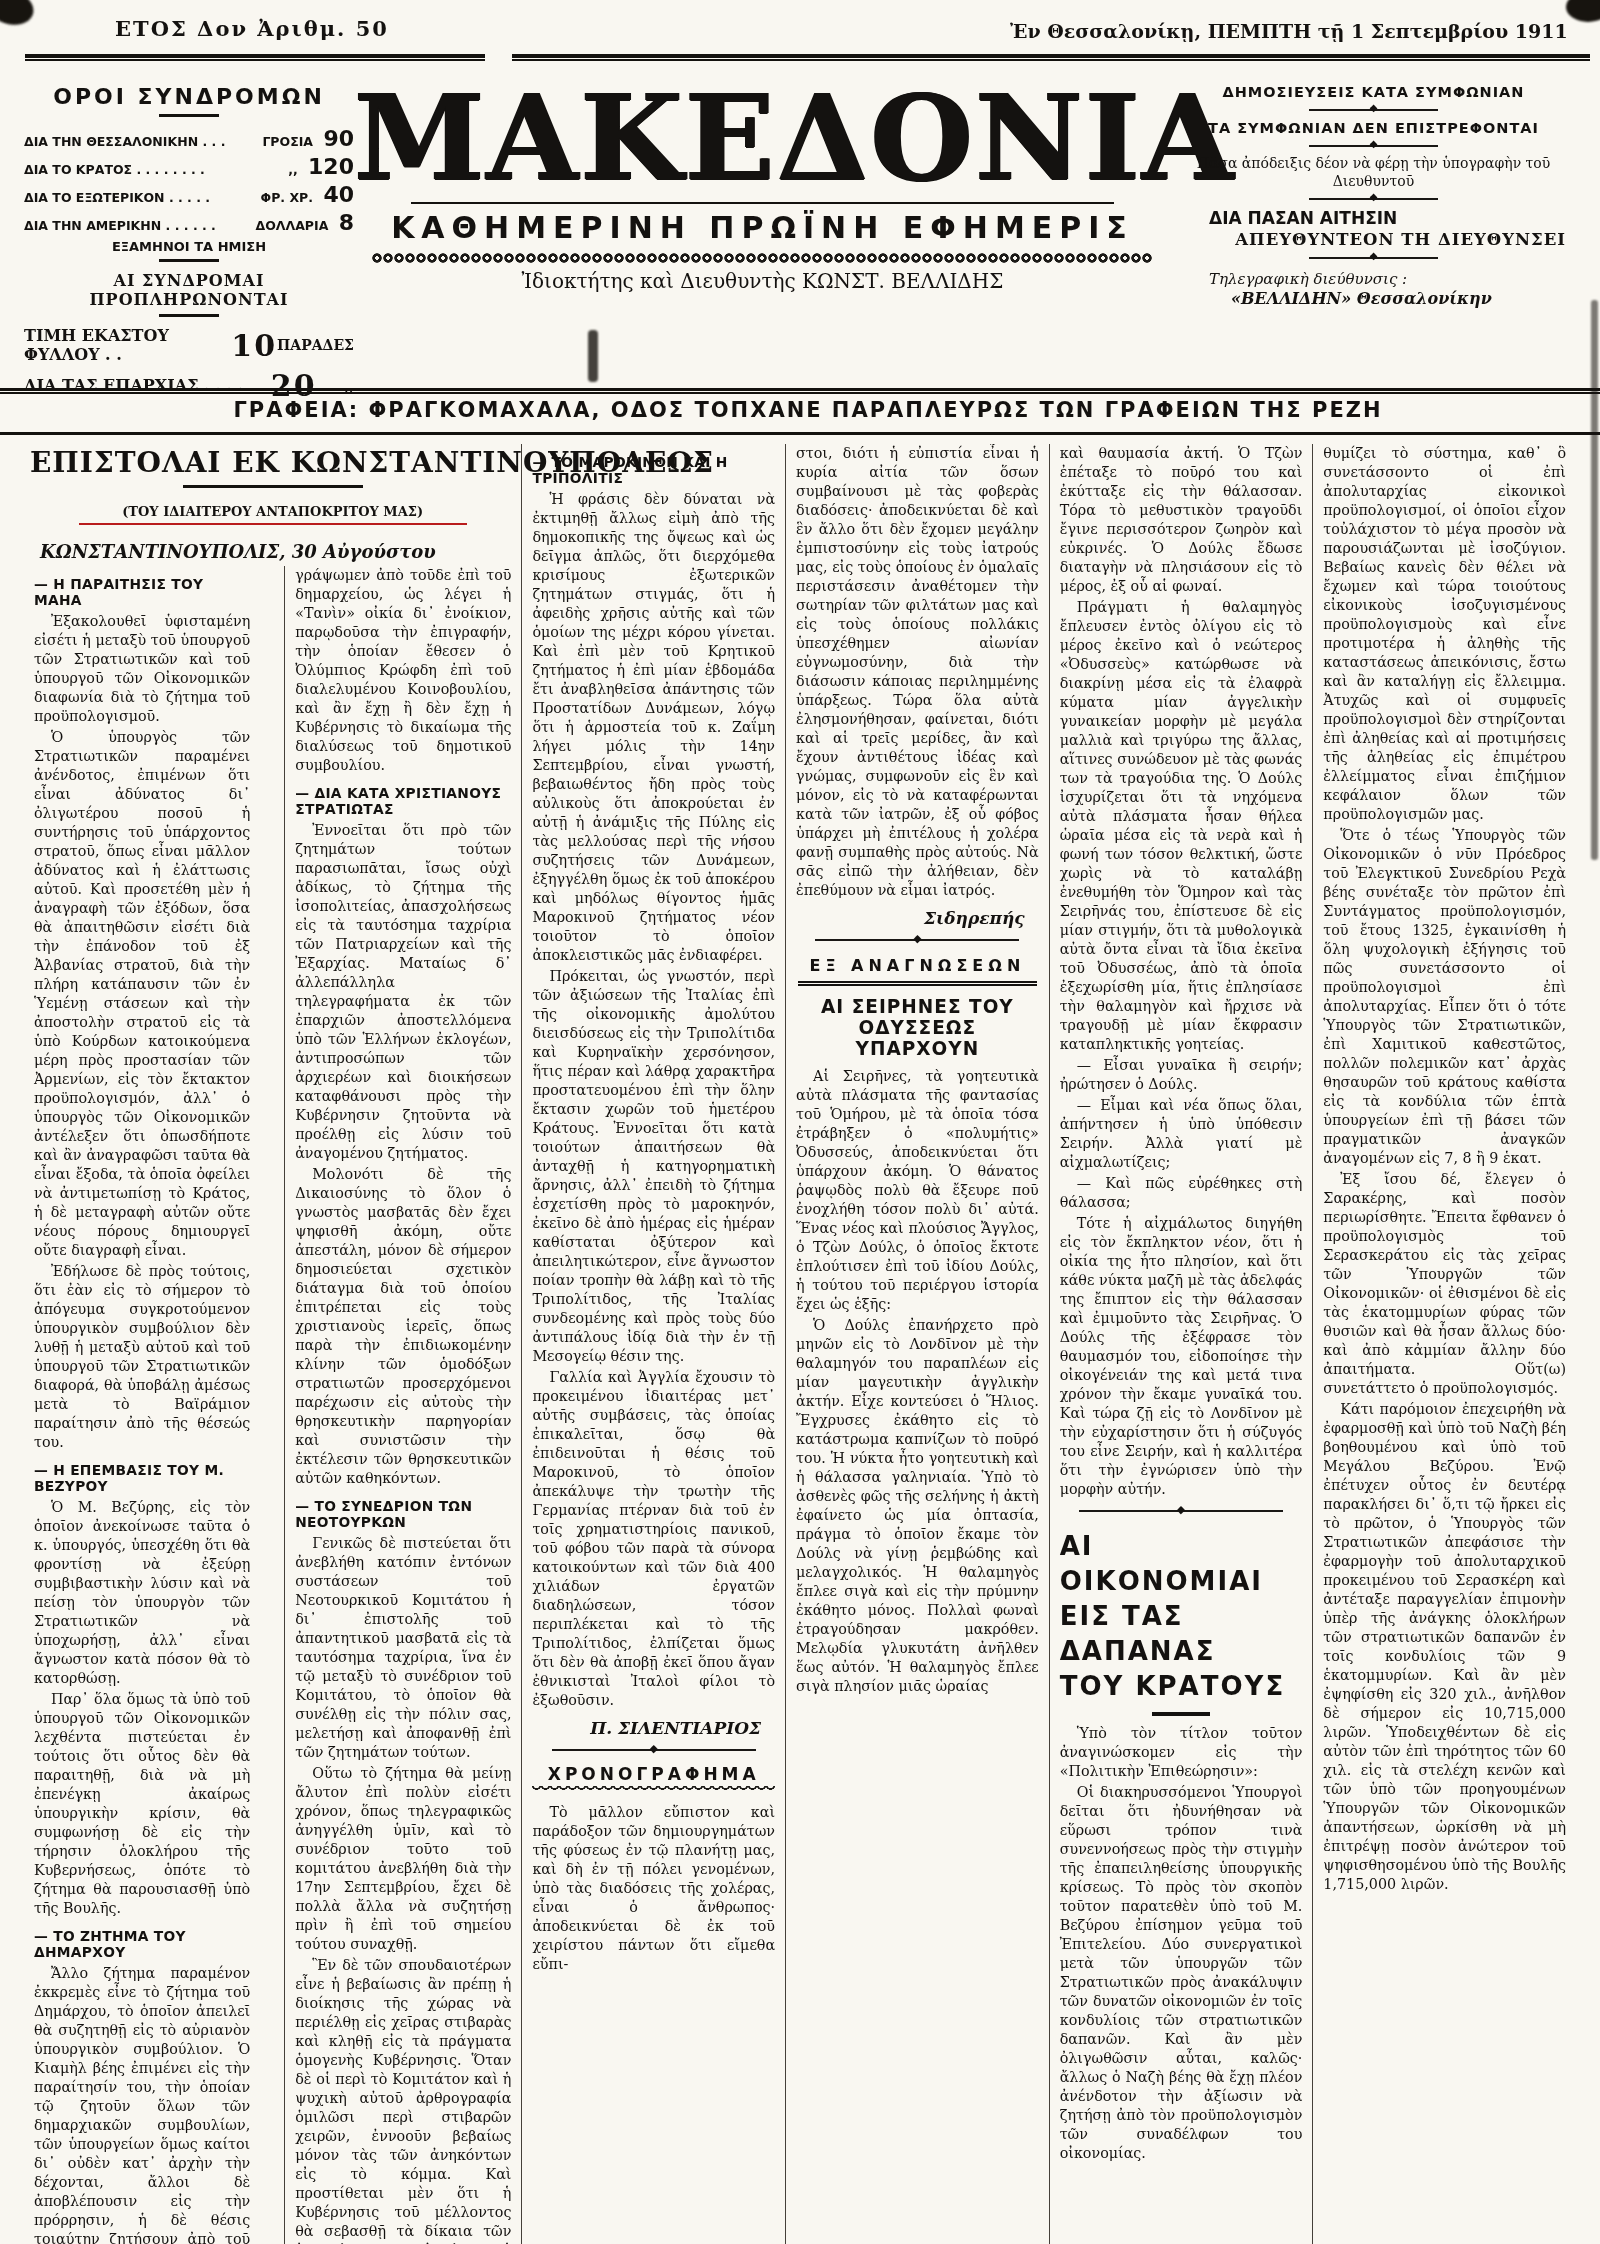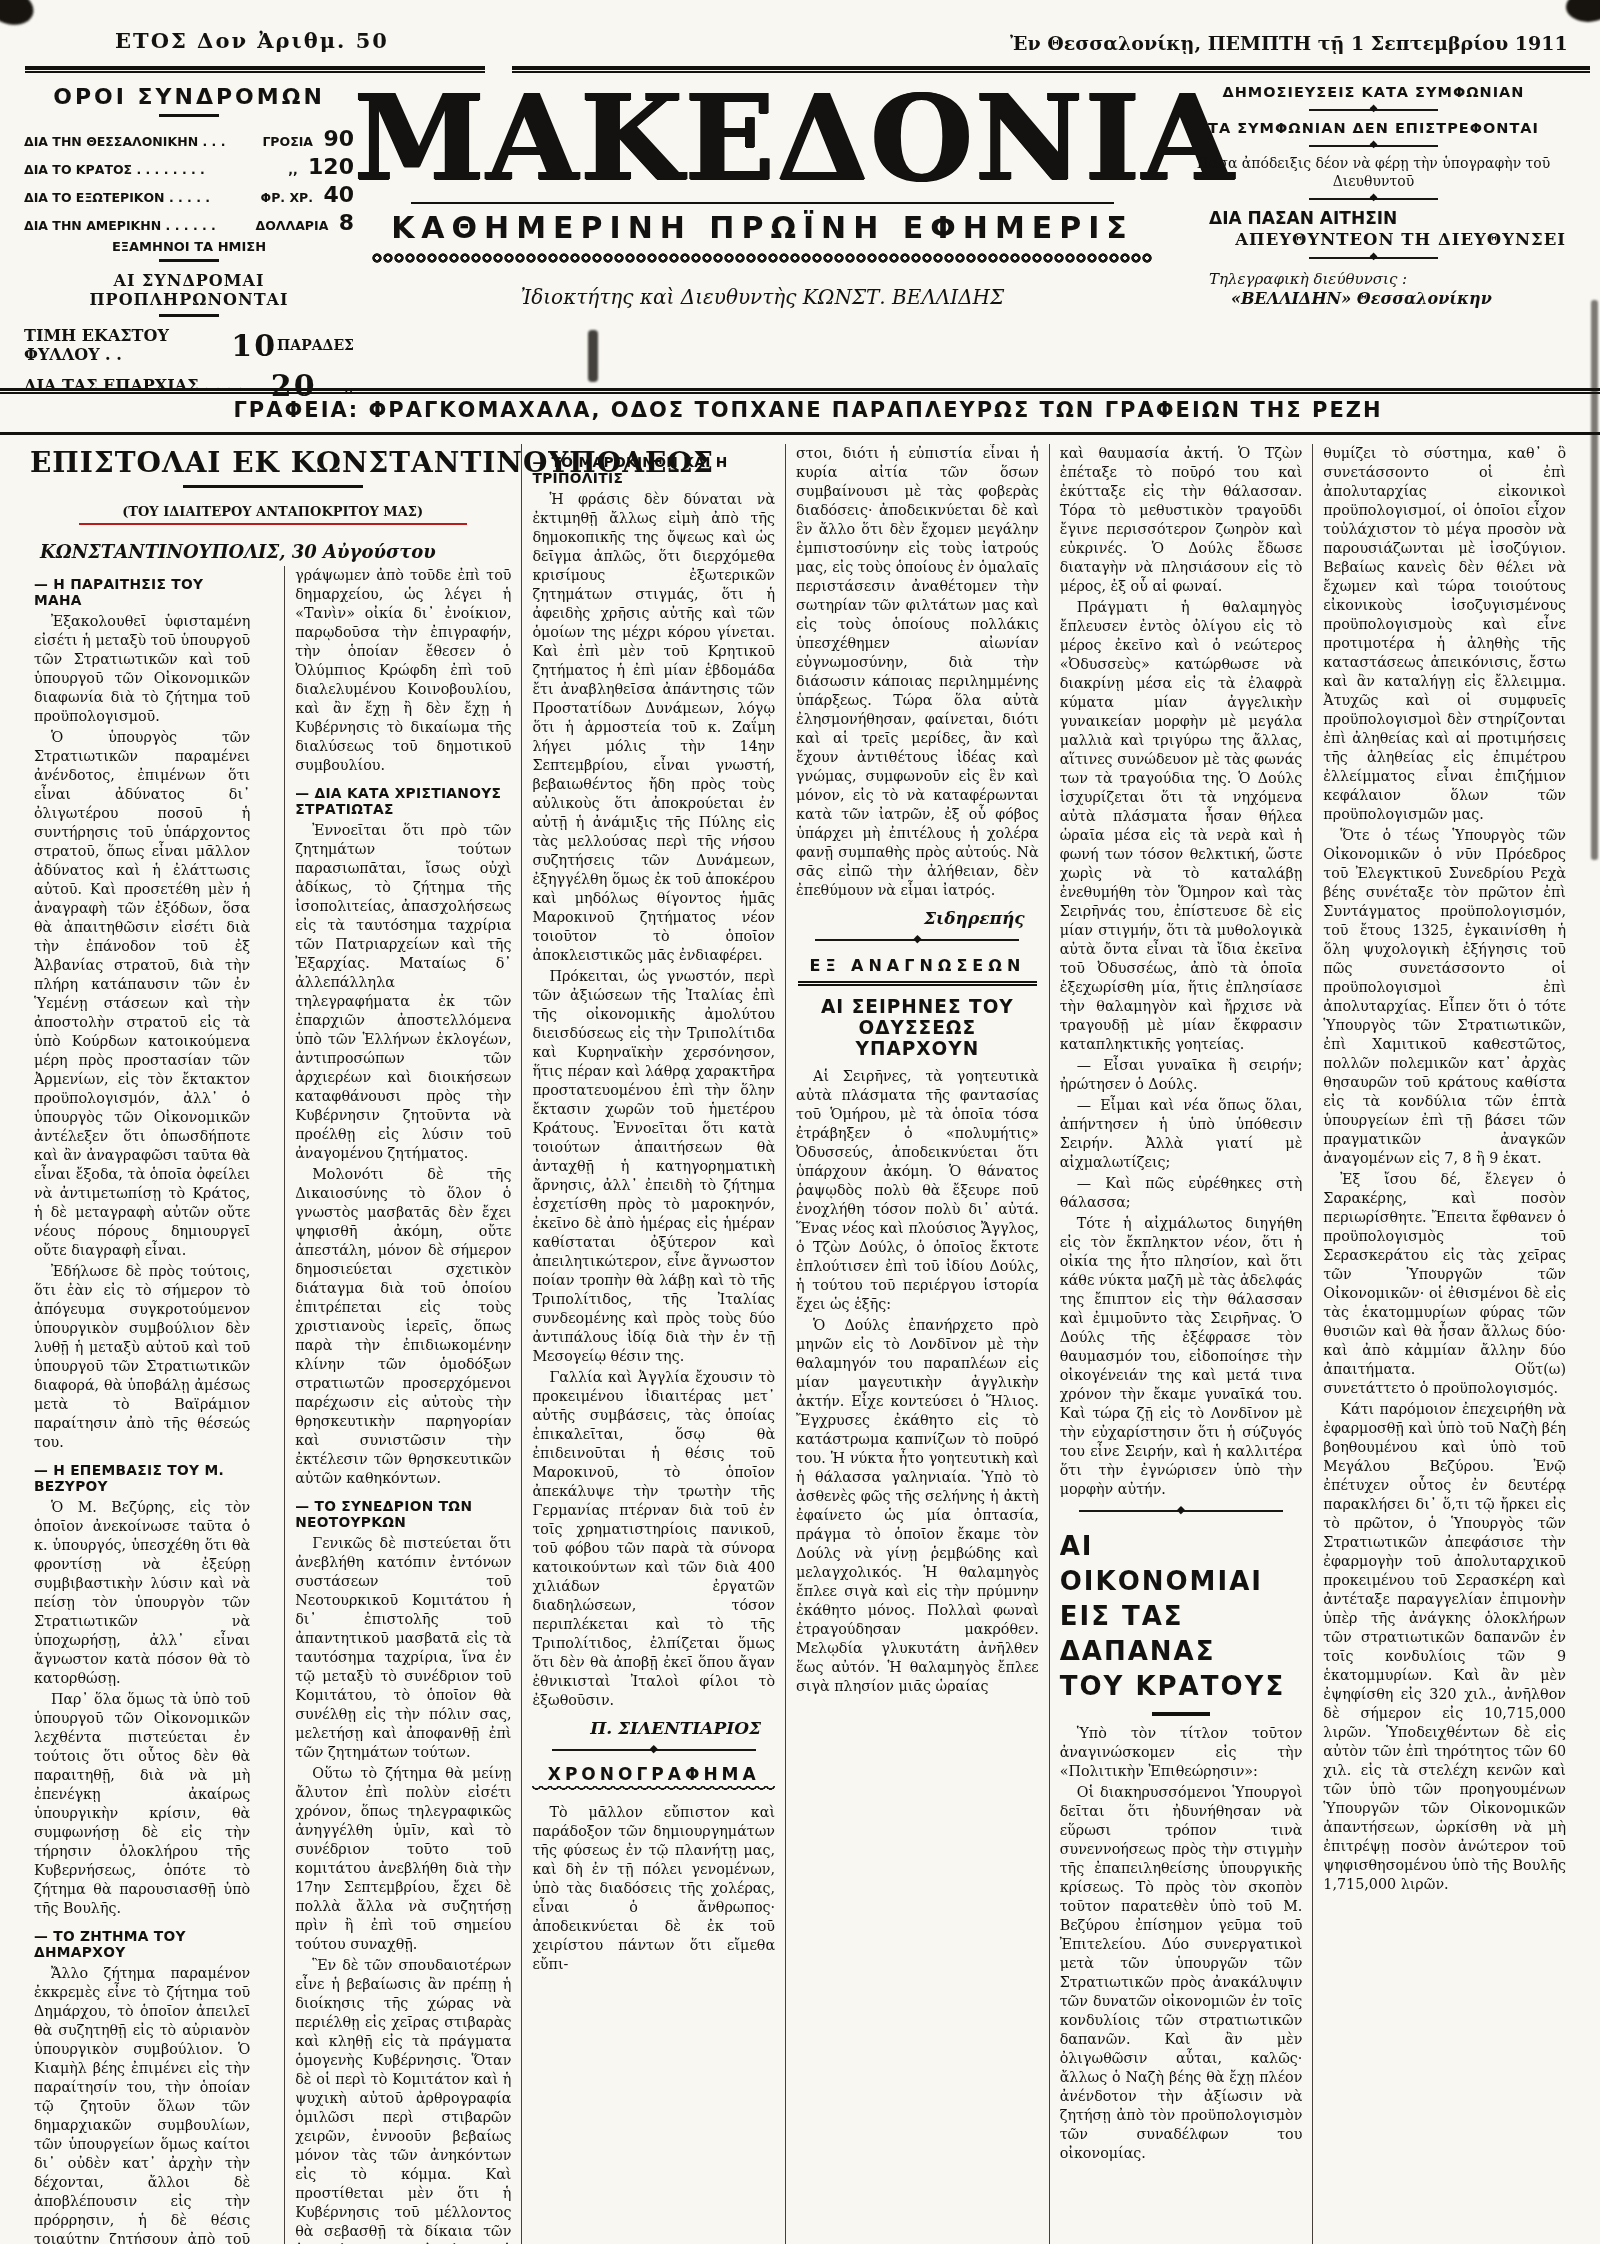--- a/index.html
+++ b/index.html
@@ -1,21 +1,21 @@
 <!DOCTYPE html>
 <html><head>
 <meta charset="utf-8">
 <style>
   html,body{margin:0;padding:0;background:#d8d4c8;}
   #page{position:relative;width:1600px;height:2244px;margin:0 auto;background:#f9f7f1;
         font-family:"DejaVu Serif",serif;color:#141210;overflow:hidden;}
   [data-name]{box-sizing:border-box;}
 
   
-  .top-strip{position:absolute;top:28px;left:0;width:100%;height:38px;}
+  .top-strip{position:absolute;top:16px;left:0;width:100%;height:38px;}
   .issue-line{position:absolute;left:115px;top:0;font-weight:bold;font-size:21px;letter-spacing:2px;}
   .date-line{position:absolute;left:1010px;top:4px;font-weight:bold;font-size:19px;}
   .strip-rule-left{position:absolute;left:25px;top:38px;width:460px;height:7px;
      background:linear-gradient(#14120f 0 4px,transparent 4px 5px,#14120f 5px 7px);}
   .strip-rule-right{position:absolute;left:512px;top:38px;width:1078px;height:7px;
      background:linear-gradient(#14120f 0 4px,transparent 4px 5px,#14120f 5px 7px);}
 
   
   .header{position:absolute;top:74px;left:0;width:100%;height:310px;display:flex;padding:0 24px;}
   .sub-box{width:330px;flex:none;padding-top:6px;}
@@ -34,21 +34,21 @@
   .price-unit{font-size:14px;}
 
   .masthead{flex:1;text-align:center;padding-top:2px;min-width:0;}
   .mast-title{font-size:118px;line-height:1.05;font-weight:bold;letter-spacing:2px;white-space:nowrap;
      text-shadow:1px 0 0 #141210,-1px 0 0 #141210,0 1px 0 #141210;}
   .mast-rule{width:86%;height:2px;background:#14120f;margin:2px auto 6px;}
   .mast-sub{font-family:"DejaVu Sans",sans-serif;font-weight:bold;font-size:30px;letter-spacing:7px;}
   .chain{height:11px;margin:8px 18px 4px;
      background:radial-gradient(circle at 5px 5px,transparent 0 1.6px,#1c1a17 2px 4.4px,transparent 5px);
      background-size:11px 11px;background-repeat:repeat-x;}
-  .owner-line{font-style:italic;font-size:20px;margin-top:21px;}
+  .owner-line{font-size:20px;margin-top:5px;}
 
   .notice-box{width:405px;flex:none;padding-top:6px;text-align:center;}
   .notice-caps{font-family:"DejaVu Sans",sans-serif;font-weight:bold;font-size:14.5px;letter-spacing:1px;margin:4px 0;}
   .orn-sm{position:relative;height:12px;margin:3px 0;}
   .orn-sm::before{content:"";position:absolute;left:34%;right:34%;top:5px;height:2px;background:#1a1815;}
   .orn-sm::after{content:"◆";position:absolute;left:50%;transform:translateX(-50%);top:-2px;font-size:10px;}
   .notice-it{font-size:14px;line-height:1.25;margin:2px 2px;}
   .notice-req{font-family:"DejaVu Sans",sans-serif;font-weight:bold;font-size:17px;text-align:left;margin:2px 0 0 38px;}
   .notice-req2{font-weight:bold;font-size:16.5px;letter-spacing:1px;text-align:right;margin:2px 10px 0 0;}
   .tele-label{font-style:italic;font-size:15px;text-align:left;margin:6px 0 0 38px;}

